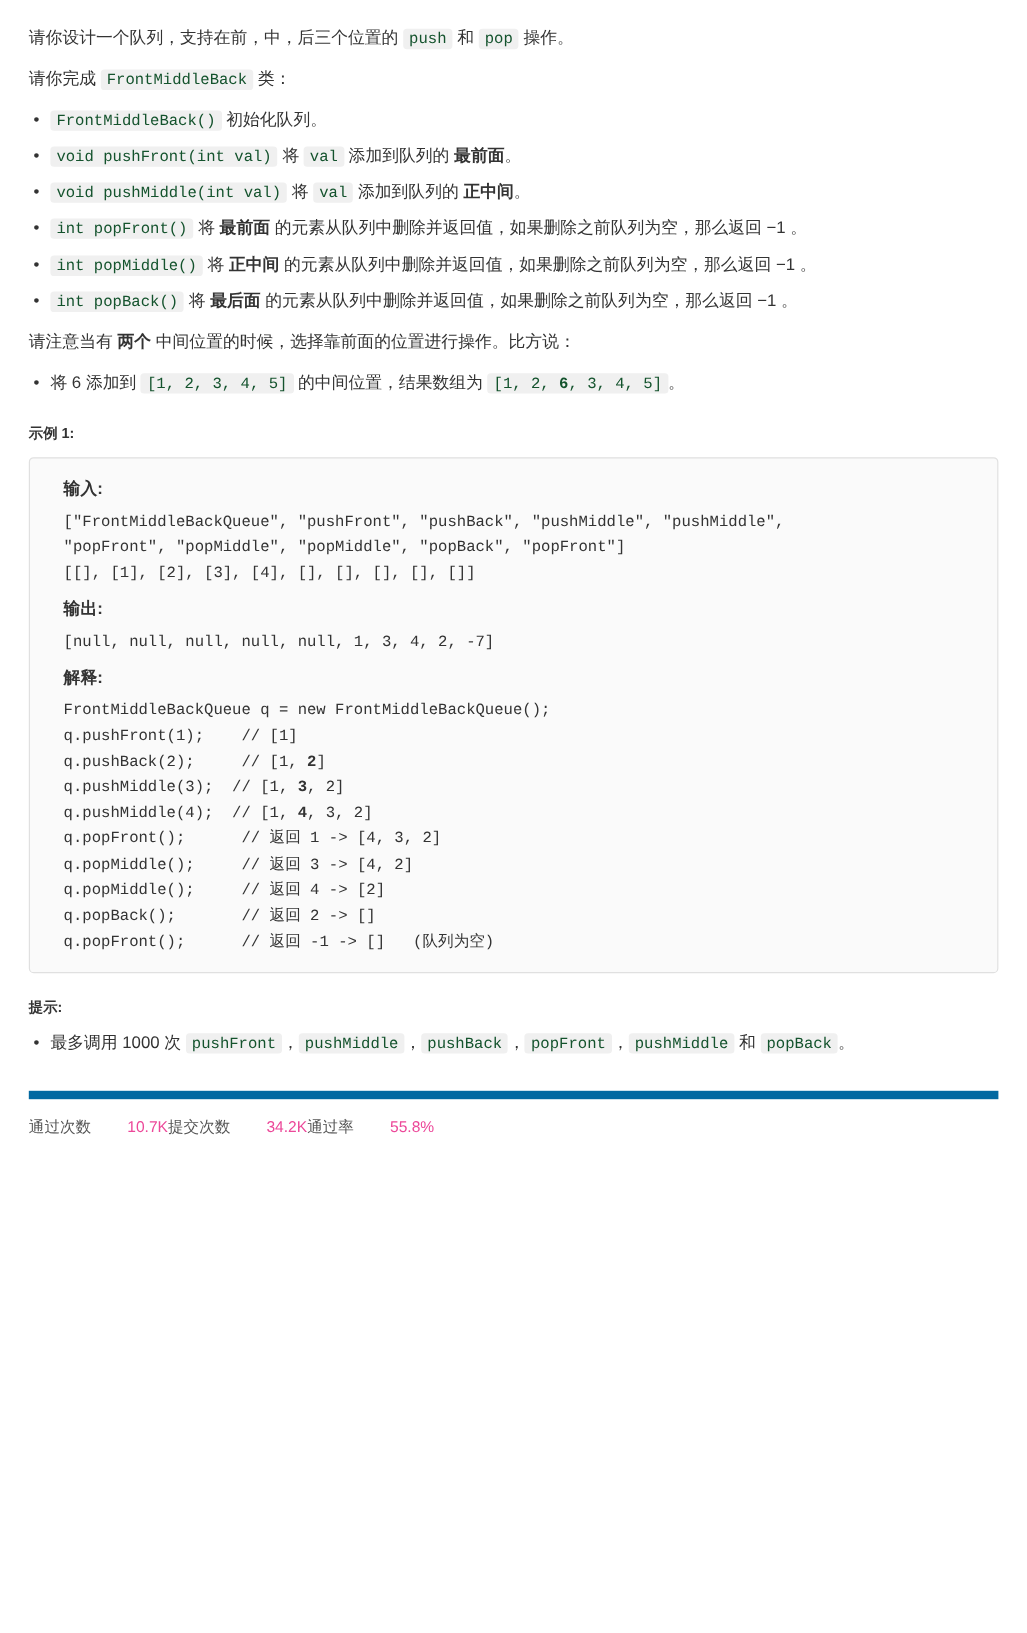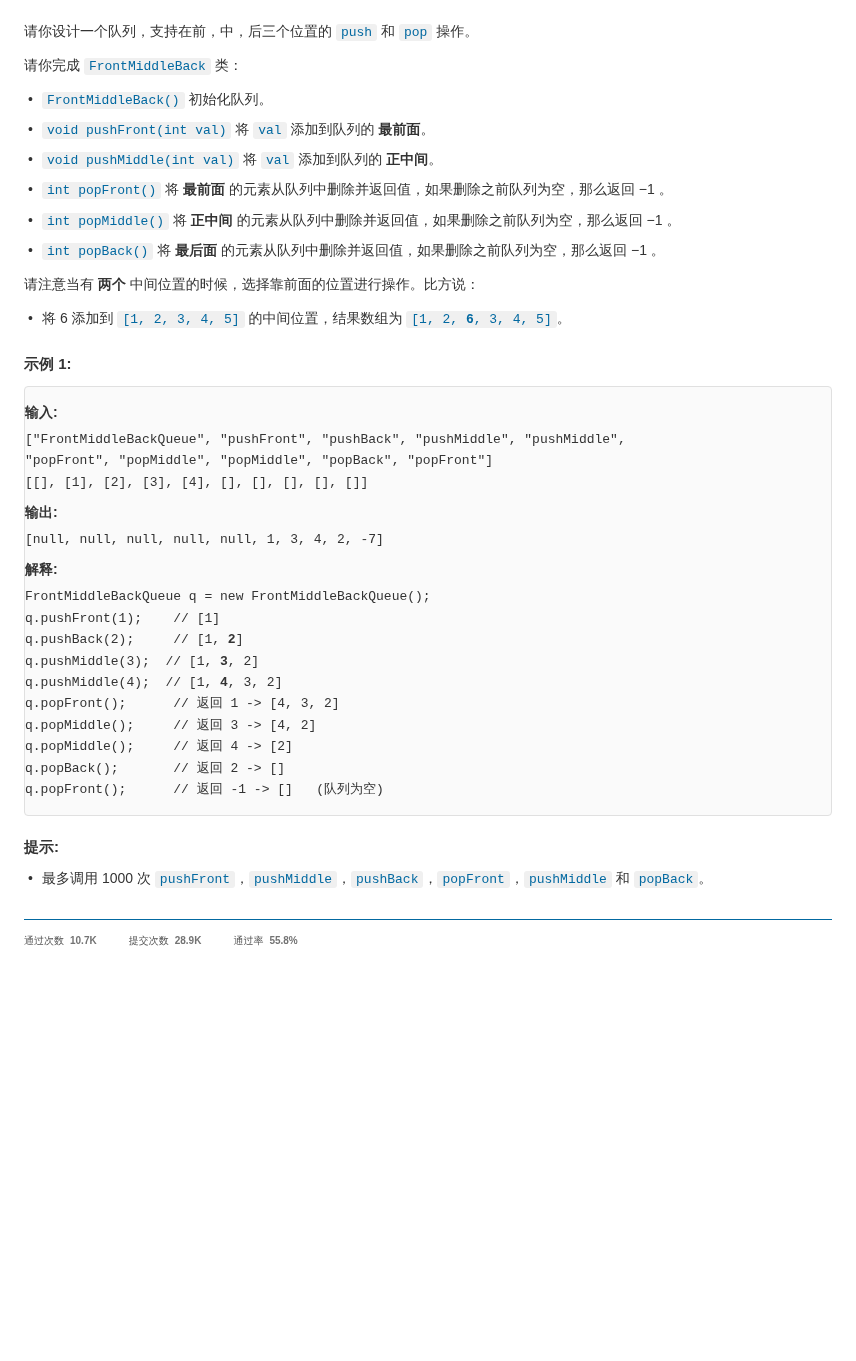--- a/index.html
+++ b/index.html
@@ -12,54 +12,53 @@
       line-height: 1.7;
       max-width: 856px;
     }
     p { margin-bottom: 10px; }
     code, .code-inline {
       font-family: "SFMono-Regular", Consolas, "Liberation Mono", Menlo, monospace;
       background: #f0f0f0;
       border-radius: 3px;
       padding: 1px 5px;
       font-size: 13px;
-      color: #0369a1;
+      color: #14532d;
     }
     .bullet-list { list-style: none; padding-left: 18px; margin-bottom: 10px; }
     .bullet-list li { position: relative; margin-bottom: 6px; }
     .bullet-list li::before { content: "•"; position: absolute; left: -14px; }
     strong { font-weight: bold; }
-    .section-title { font-weight: bold; margin: 18px 0 8px 0; font-size: 15px; }
+    .section-title { font-weight: bold; margin: 18px 0 8px 0; font-size: 12px; }
     .example-box {
       border: 1px solid #e0e0e0;
       border-radius: 4px;
-      padding: 14px 0;
+      padding: 14px 28px;
       margin: 10px 0 16px 0;
       background: #fafafa;
     }
     .code-block {
       font-family: "SFMono-Regular", Consolas, "Liberation Mono", Menlo, monospace;
       font-size: 13px;
       color: #333;
       line-height: 1.65;
       white-space: pre;
       background: transparent;
     }
     .label-bold { font-weight: bold; }
     .footer {
       margin-top: 28px;
       padding-top: 12px;
-      border-top: 1px solid #0369a1;
+      border-top: 7px solid #0369a1;
       display: flex;
-      gap: 32px;
-      font-size: 10px;
+      font-size: 13px;
       color: #555;
     }
     .footer-item { display: flex; gap: 6px; }
-    .footer-value { font-weight: bold; color: #737373; }
+    .footer-value { font-weight: normal; color: #ec4899; margin-left: 24px; }
     sup { font-size: 10px; }
   </style>
 </head>
 <body>
 
 <p>
   请你设计一个队列，支持在前，中，后三个位置的 <code>push</code> 和 <code>pop</code> 操作。
 </p>
 
 <p>
@@ -131,19 +130,19 @@
   </li>
 </ul>
 
 <div class="footer">
   <div class="footer-item">
     <span>通过次数</span>
     <span class="footer-value">10.7K</span>
   </div>
   <div class="footer-item">
     <span>提交次数</span>
-    <span class="footer-value">28.9K</span>
+    <span class="footer-value">34.2K</span>
   </div>
   <div class="footer-item">
     <span>通过率</span>
     <span class="footer-value">55.8%</span>
   </div>
 </div>
 
 </body></html>

